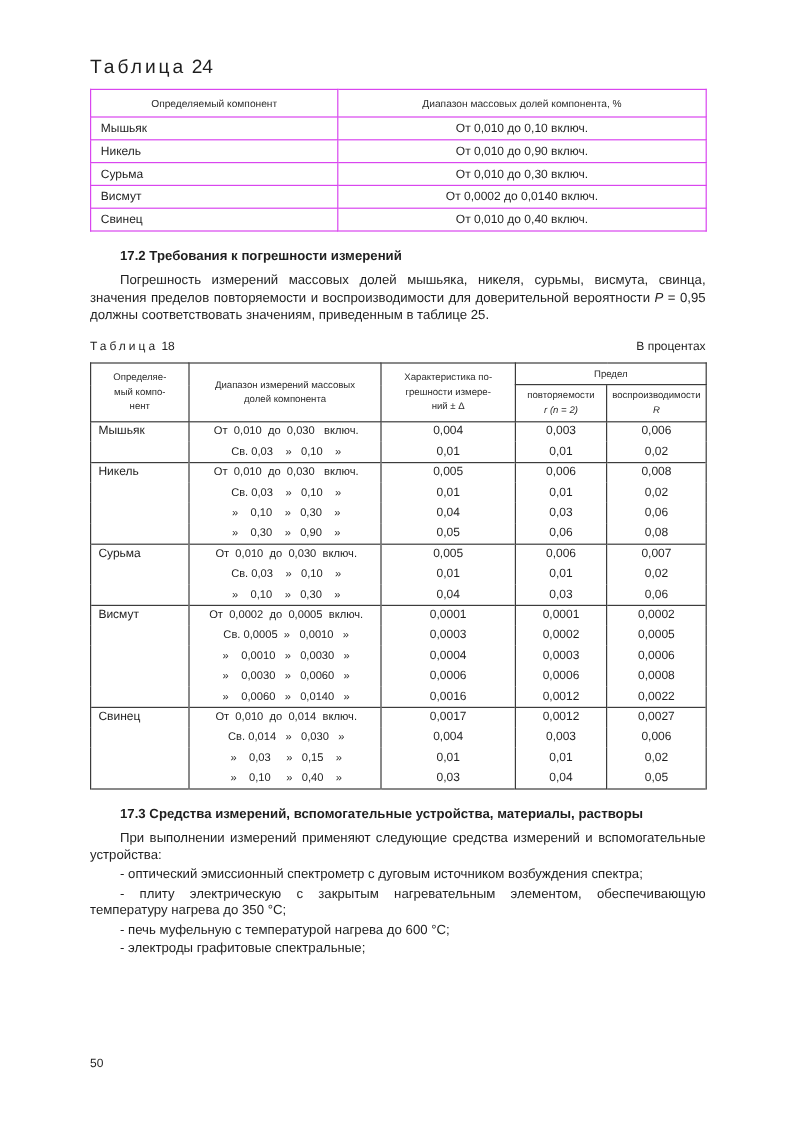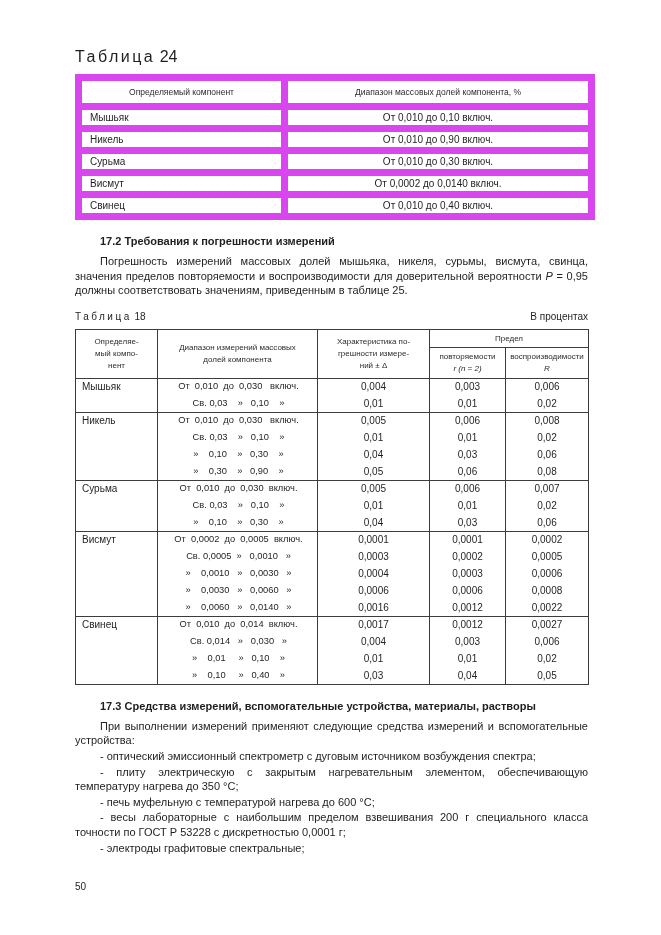--- a/index.html
+++ b/index.html
@@ -9,21 +9,21 @@
     font-family: "Liberation Sans", sans-serif;
     color: #1f1f1f; position: relative; overflow: hidden;
   }
   .page { position: absolute; left: 75px; top: 48px; width: 513px; }
   .doc-code { font-size: 11.5px; font-weight: bold; margin-bottom: 26px; }
   .caption { font-size: 16px; margin-bottom: 8px; }
   .cap-word { letter-spacing: 2.5px; }
   .caption-row { display: flex; justify-content: space-between; align-items: flex-end; font-size: 10px; margin: 13px 0 7px; }
   table { border-collapse: collapse; width: 513px; table-layout: fixed; }
   .t24, .t25 { border: 1px solid #3c3c3c; }
-  .t24 th, .t24 td { border: 7px solid #d946ef; overflow: hidden; margin-top: 16px; }
+  .t24 th, .t24 td { border: 1px solid #d946ef; overflow: hidden; margin-top: 16px; }
   .t24 th { font-weight: normal; font-size: 8.5px; padding: 6px 4px; text-align: center; color: #2b2b2b; }
   .t24 td { font-size: 10px; height: 19px; padding: 2px 8px; }
   .t24 .comp { text-align: left; }
   .t24 .range { text-align: center; }
   .t25 th { border: 1px solid #3c3c3c; font-weight: normal; font-size: 8px; text-align: center; vertical-align: middle; padding: 3px 3px; color: #2b2b2b; line-height: 1.45; overflow: hidden; }
   .t25 td { border-left: 1px solid #3c3c3c; border-right: 1px solid #3c3c3c; font-size: 10px; padding: 2.5px 5px; height: 17px; vertical-align: top; overflow: hidden; }
   .t25 tr.gstart td { border-top: 1px solid #3c3c3c; }
   .t25 .comp { text-align: left; padding-left: 6px; }
   .t25 .range { text-align: center; white-space: pre; font-size: 9.3px; padding-left: 7px; }
   .t25 .num { text-align: center; }
@@ -216,38 +216,37 @@
         <td class="num">0,0012</td>
         <td class="num">0,0027</td>
       </tr>
       <tr>
         <td class="range">Св. 0,014   »   0,030   »</td>
         <td class="num">0,004</td>
         <td class="num">0,003</td>
         <td class="num">0,006</td>
       </tr>
       <tr>
-        <td class="range">»    0,01     »   0,10    »</td>
+        <td class="range">»    0,03     »   0,15    »</td>
         <td class="num">0,01</td>
         <td class="num">0,01</td>
         <td class="num">0,02</td>
       </tr>
       <tr>
         <td class="range">»    0,10     »   0,40    »</td>
         <td class="num">0,03</td>
         <td class="num">0,04</td>
         <td class="num">0,05</td>
       </tr>
     </tbody>
   </table>
 
   <div class="h2">17.3 Средства измерений, вспомогательные устройства, материалы, растворы</div>
 
   <p class="body">При выполнении измерений применяют следующие средства измерений и вспомогательные устройства:</p>
   <p class="body">- оптический эмиссионный спектрометр с дуговым источником возбуждения спектра;</p>
   <p class="body">- плиту электрическую с закрытым нагревательным элементом, обеспечивающую температуру нагрева до 350 °С;</p>
   <p class="body">- печь муфельную с температурой нагрева до 600 °С;</p>
-  <p class="body">- весы лабораторные с наибольшим пределом взвешивания 200 г специального класса точности по ГОСТ Р 53228 с дискретностью 0,0001 г;</p>
   <p class="body">- электроды графитовые спектральные;</p>
 
 </div>
 
 <div class="pagenum">50</div>
 
 </body></html>

